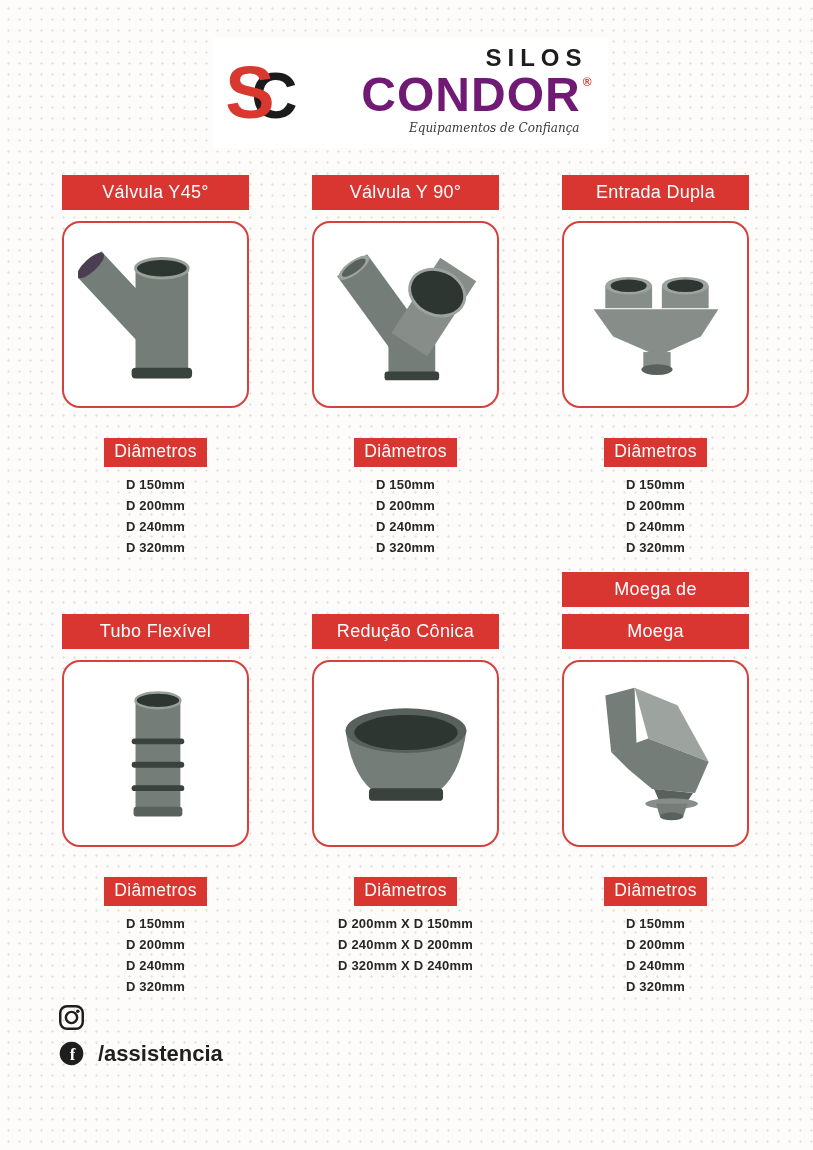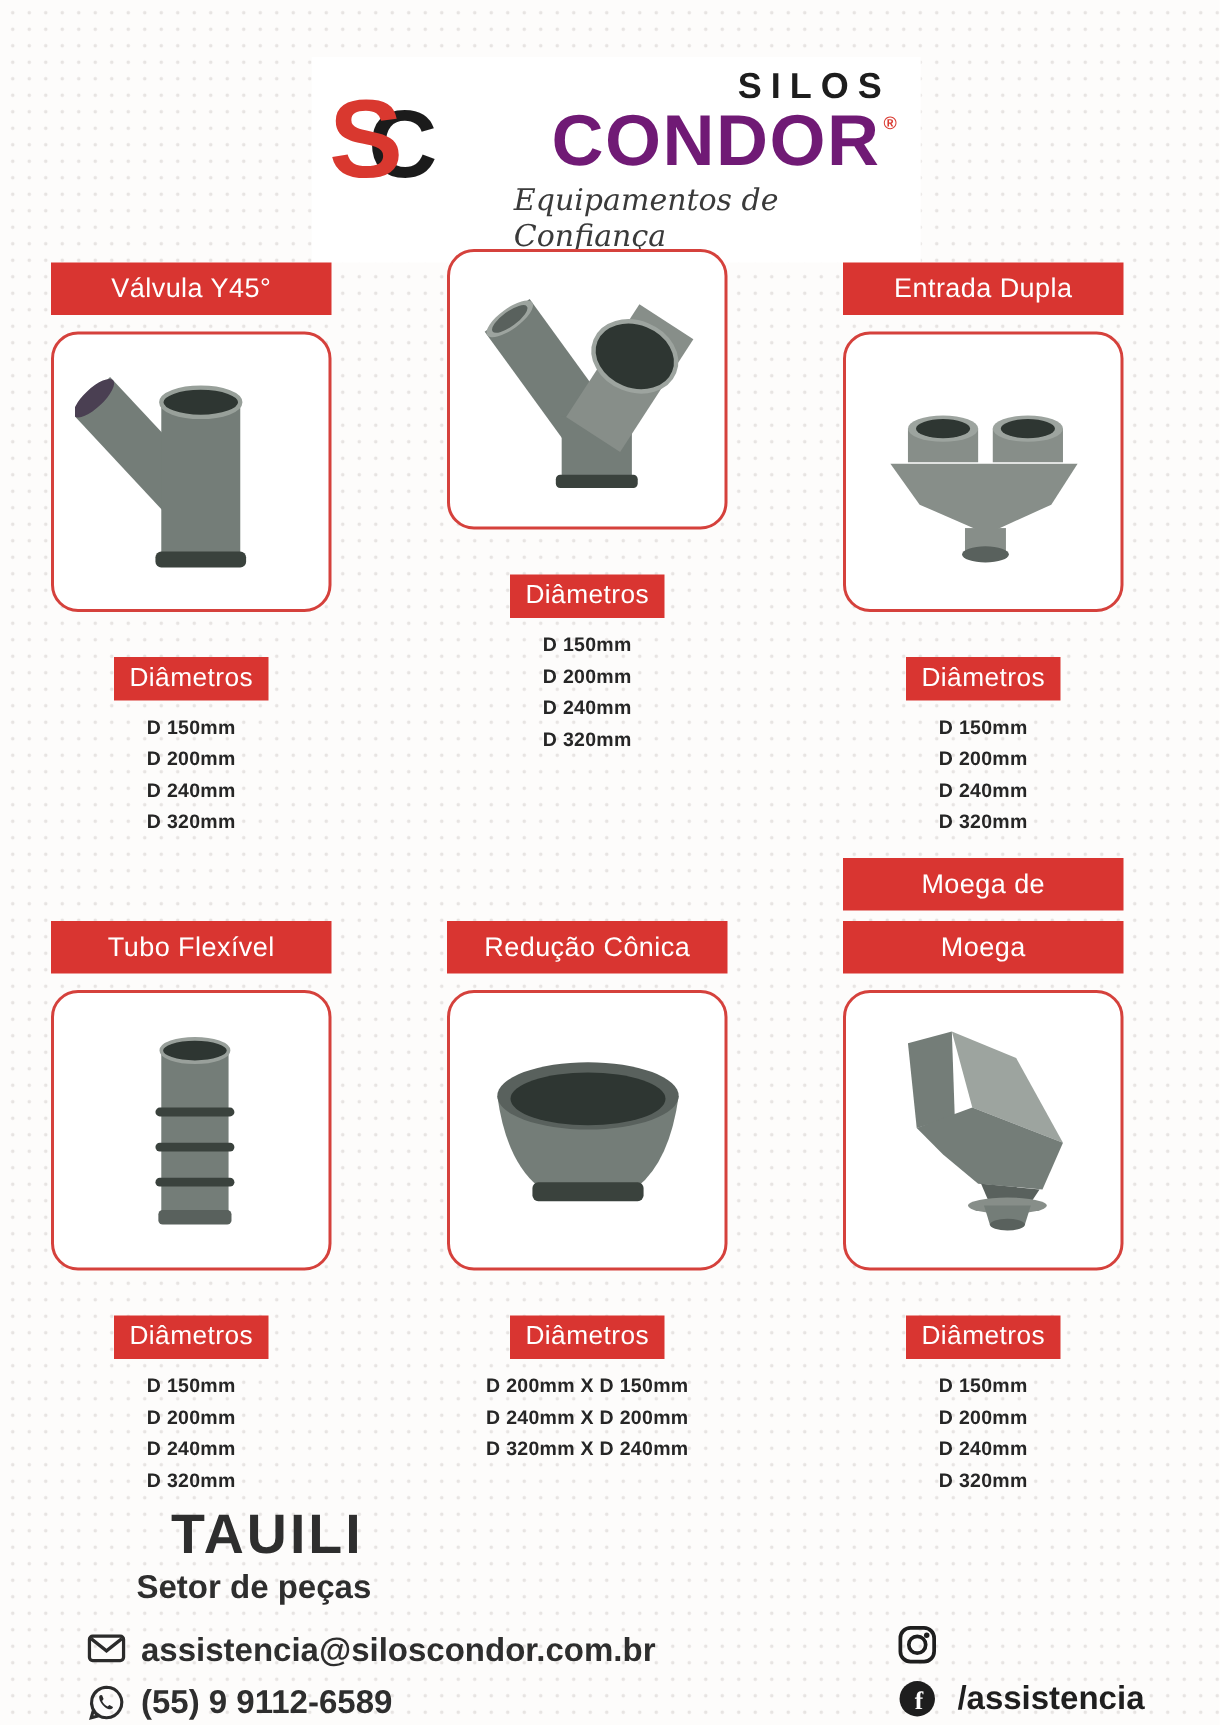--- a/index.html
+++ b/index.html
@@ -27,26 +27,26 @@
     padding:6px 16px 6px 12px;
   }
   .monogram{position:relative;width:92px;height:86px;margin-top:12px;}
   .mono-c{position:absolute;left:26px;top:8px;font-size:64px;font-weight:bold;color:#1b1b1b;line-height:1;}
   .mono-s{position:absolute;left:0;top:0;font-size:74px;font-weight:bold;color:#d9382f;line-height:1;}
   .logo-text{display:flex;flex-direction:column;align-items:flex-end;margin-left:36px;}
   .silos{font-size:24px;font-weight:bold;letter-spacing:6px;color:#1d1d1d;margin-right:4px;}
   .condor-row{display:flex;align-items:flex-start;gap:2px;}
   .condor{font-size:48px;font-weight:bold;letter-spacing:1px;color:#701a75;line-height:.95;}
   .reg{font-size:12px;color:#d93a31;font-weight:bold;margin-top:3px;}
-  .tagline{font-family:"DejaVu Serif",serif;font-style:italic;font-size:20px;color:#3a3a3a;margin-top:3px;margin-right:12px;}
+  .tagline{font-family:"DejaVu Serif",serif;font-style:italic;font-size:12px;color:#3a3a3a;margin-top:3px;margin-right:12px;}
 
   
   .catalog{
     position:absolute;top:166px;left:0;width:100%;box-sizing:border-box;
-    padding:0 64px 0 34px;
+    padding:0 64px 0 62px;
     display:grid;grid-template-columns:187px 187px 187px;
     justify-content:space-between;row-gap:12px;
   }
   .product{display:flex;flex-direction:column;}
   .title-area{display:flex;flex-direction:column;justify-content:flex-end;gap:7px;margin-bottom:11px;}
   .row1 .title-area{height:44px;}
   .row2 .title-area{height:79px;}
   .title-bar{
     background:var(--red);color:#fff;
     font-size:18px;line-height:1;letter-spacing:.3px;
@@ -130,20 +130,23 @@
       </div>
       <ul class="diam-list">
         <li>D 150mm</li>
         <li>D 200mm</li>
         <li>D 240mm</li>
         <li>D 320mm</li>
       </ul>
     </section>
 
     <section class="product row1">
+      <div class="title-area">
+        <div class="title-bar">Válvula Y 90°</div>
+      </div>
       <div class="card">
         <svg class="pimg" viewBox="0 0 160 160" aria-hidden="true">
           <g transform="rotate(-36 78 104)">
             <rect x="60" y="12" width="38" height="96" class="pg-main"></rect>
             <ellipse cx="79" cy="15" rx="19" ry="7" class="pg-lighter"></ellipse>
             <ellipse cx="79" cy="15" rx="14.5" ry="5" class="pg-dark"></ellipse>
           </g>
           <rect x="62" y="98" width="48" height="44" class="pg-main"></rect>
           <g transform="rotate(33 84 106)">
             <rect x="64" y="18" width="44" height="92" class="pg-light"></rect>
@@ -261,38 +264,20 @@
         <li>D 150mm</li>
         <li>D 200mm</li>
         <li>D 240mm</li>
         <li>D 320mm</li>
       </ul>
     </section>
 
   </main>
 
   <footer class="footer">
-    <div class="footer-left">
-      <div class="company">TAUILI</div>
-      <div class="department">Setor de peças</div>
-      <div class="contact-row first">
-        <svg class="cicon" viewBox="0 0 24 24" aria-hidden="true">
-          <rect x="1.5" y="3.5" width="21" height="15" rx="2" fill="none" stroke="#2b2b2b" stroke-width="2"></rect>
-          <path d="M2.5,5 L12,12.5 L21.5,5" fill="none" stroke="#2b2b2b" stroke-width="2"></path>
-        </svg>
-        <span>assistencia@siloscondor.com.br</span>
-      </div>
-      <div class="contact-row">
-        <svg class="cicon" viewBox="0 0 24 24" aria-hidden="true">
-          <path d="M12,2.6 a9.4,9.4 0 1 1 -8.1,14.2 L2.6,21.4 L7.4,20.1 A9.4,9.4 0 0 1 12,2.6 Z" fill="none" stroke="#2b2b2b" stroke-width="1.9"></path>
-          <path d="M8.6,7.4 c-.6,0 -1.2,.7 -1.1,1.6 c.3,2.2 1.6,4.3 3.4,5.7 c1,.8 2.3,1.5 3.5,1.5 c.9,0 1.6-.7 1.6-1.4 l-2.2-1.2 -1.1,.9 c-1.5-.8-2.7-2-3.4-3.5 l.9-1.1 L9.3,7.6 Z" fill="#2b2b2b"></path>
-        </svg>
-        <span>(55) 9 9112-6589</span>
-      </div>
-    </div>
     <div class="social">
       <div class="social-row">
         <svg class="sicon" viewBox="0 0 24 24" aria-hidden="true">
           <rect x="2" y="2" width="20" height="20" rx="6" fill="none" stroke="#1e1e1e" stroke-width="2.2"></rect>
           <circle cx="12" cy="12" r="5" fill="none" stroke="#1e1e1e" stroke-width="2.2"></circle>
           <circle cx="17.6" cy="6.4" r="1.6" fill="#1e1e1e"></circle>
         </svg>
       </div>
       <div class="social-row">
         <svg class="sicon" viewBox="0 0 24 24" aria-hidden="true">

